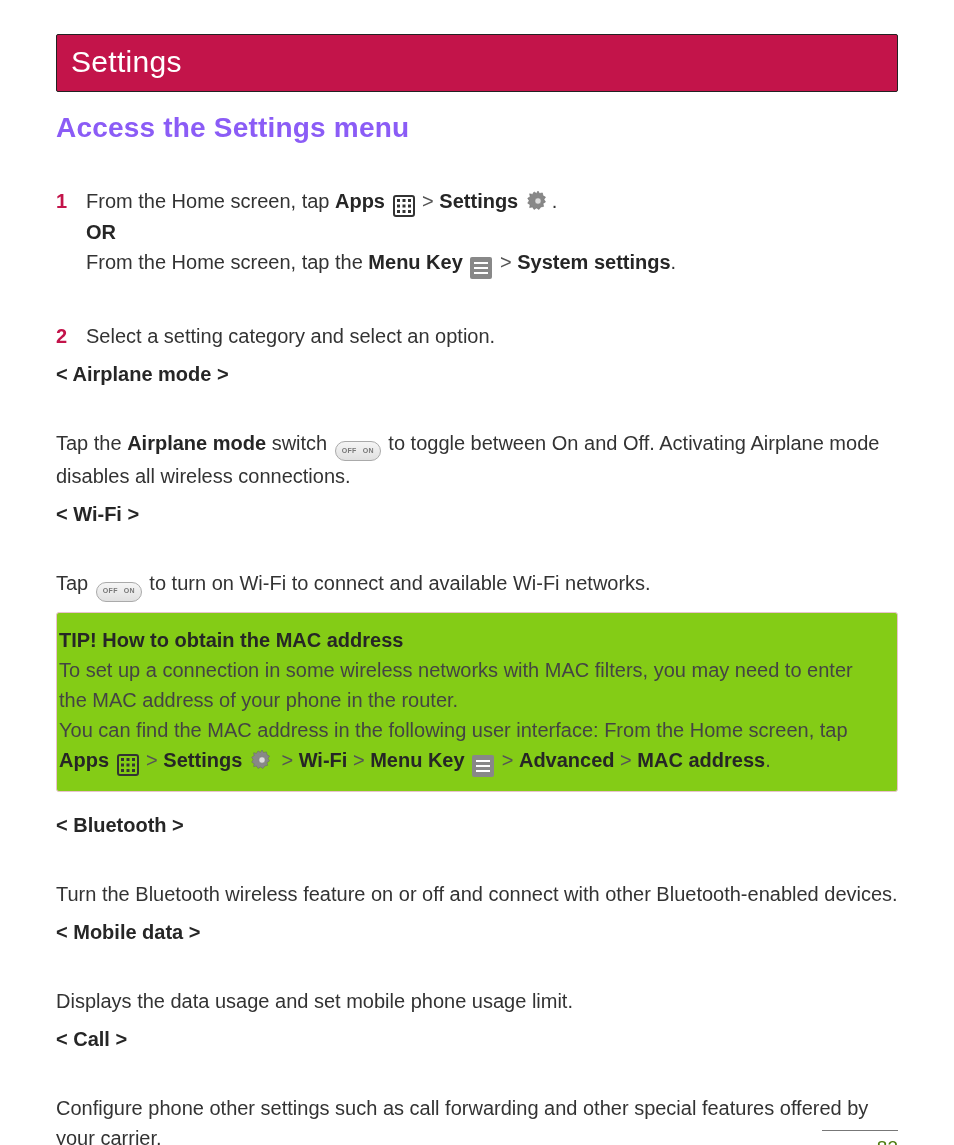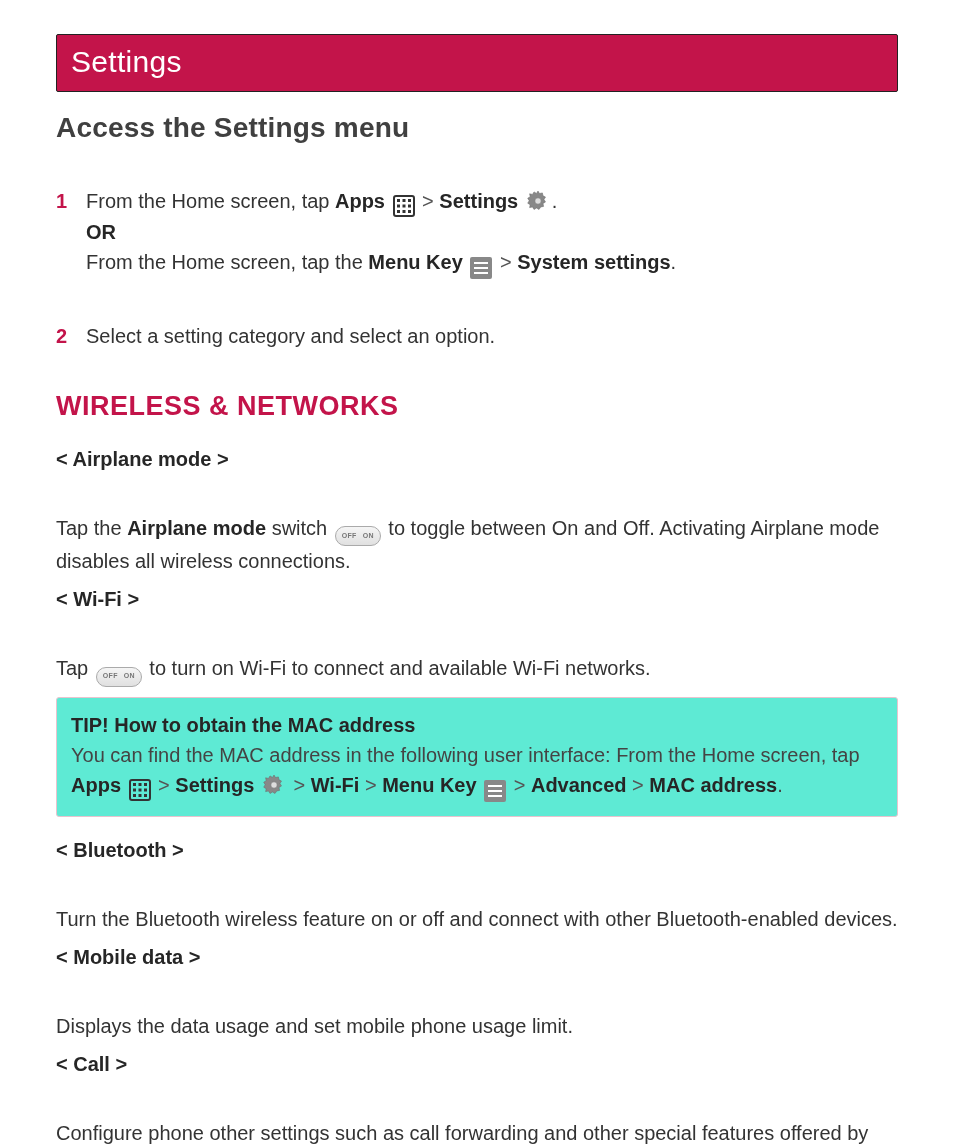--- a/index.html
+++ b/index.html
@@ -22,21 +22,21 @@
     padding: 10px 14px 12px 14px;
     border-radius: 2px;
   }
   .title-bar-text {
     color: #fff;
     font-size: 30px;
     font-weight: 500;
     letter-spacing: 0.3px;
   }
   .h-sub {
-    color: #404040;
+    color: #8b5cf6;
     font-size: 28px;
     font-weight: 600;
     margin: 20px 0 14px 0;
     letter-spacing: 0.2px;
   }
   .h-sec {
     color: #c3144a;
     font-size: 27px;
     font-weight: 600;
     margin: 40px 0 26px 0;
@@ -102,24 +102,24 @@
     border-radius:10px;
     background:linear-gradient(#f5f5f5,#e0e0e0);
     display:inline-flex; align-items:center; justify-content:space-between;
     padding:0 6px;
     font-size:7px; font-weight:700; color:#777;
     vertical-align:-3px;
     box-sizing:border-box;
     letter-spacing:0.3px;
   }
   .tip-box {
-    background:#5eead4;
+    background:#84cc16;
     border:1px solid #e9c3ce;
     border-radius:3px;
-    padding:12px 18px 14px 14px;
+    padding:12px 18px 14px 2px;
     margin:10px 0 22px 0;
     font-size:20px;
     line-height:1.5;
     color:#444;
   }
   .sub-head {
     font-weight:700;
     font-size:20px;
     color:#262626;
     margin:12px 0 4px 0;
@@ -191,40 +191,40 @@
               <rect x="0" y="10" width="14" height="2"></rect>
             </g>
           </svg>
       </span><span class="gt"> &gt; </span><span class="bold">System settings</span><span>.</span>
     </li>
     <li class="body-text">
       <span>Select a setting category and select an option.</span>
     </li>
   </ol>
 
-  <div class="h-sec">WIRELESS &amp; NETWORKS</div>
 
   <div class="sub-head">&lt; Airplane mode &gt;</div>
   <div class="body-text">
     <span>Tap the </span><span class="bold">Airplane mode</span><span> switch </span><span class="inline-icon toggle-icon">
         <span>OFF</span>
         <span>ON</span>
       </span><span> to toggle between On and Off. Activating Airplane mode disables all wireless connections.</span>
   </div>
 
   <div class="sub-head">&lt; Wi-Fi &gt;</div>
   <div class="body-text">
     <span>Tap </span><span class="inline-icon toggle-icon">
         <span>OFF</span>
         <span>ON</span>
       </span><span> to turn on Wi-Fi to connect and available Wi-Fi networks.</span>
   </div>
 
   <div class="tip-box">
     <div class="bold">TIP! How to obtain the MAC address</div>
+    <div>To set up a connection in some wireless networks with MAC filters, you may need to enter the MAC address of your phone in the router.</div>
     <div>
       <span>You can find the MAC address in the following user interface: From the Home screen, tap </span><span class="bold">Apps</span>
       <span class="inline-icon apps-icon">
         <svg width="14" height="14" viewBox="0 0 14 14">
             <g fill="#333">
               <rect x="0" y="0" width="3" height="3"></rect>
               <rect x="5.5" y="0" width="3" height="3"></rect>
               <rect x="11" y="0" width="3" height="3"></rect>
               <rect x="0" y="5.5" width="3" height="3"></rect>
               <rect x="5.5" y="5.5" width="3" height="3"></rect>

